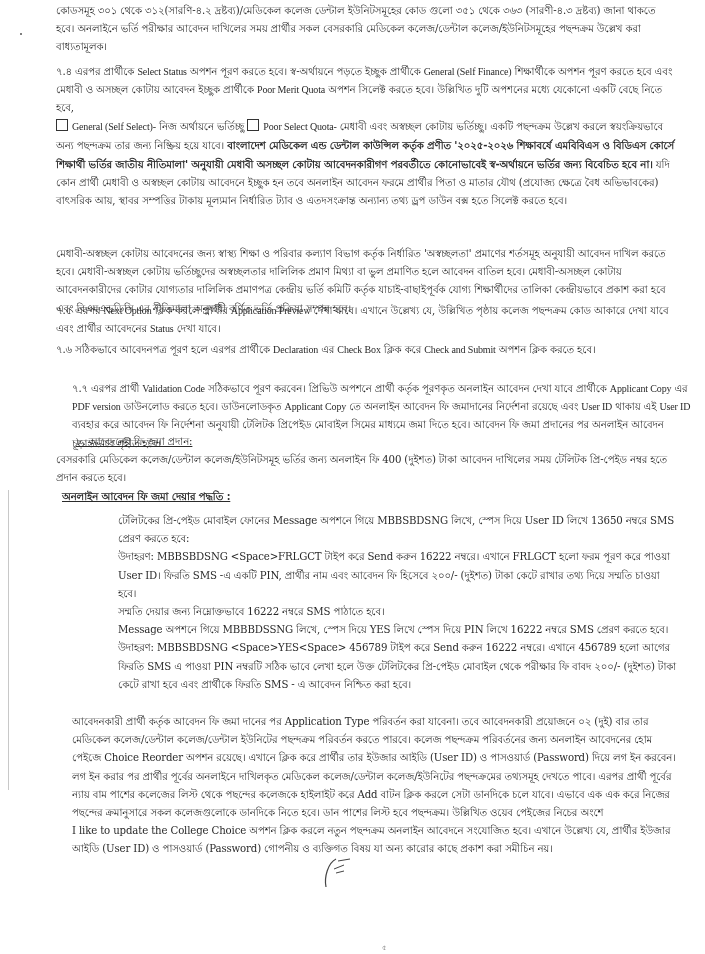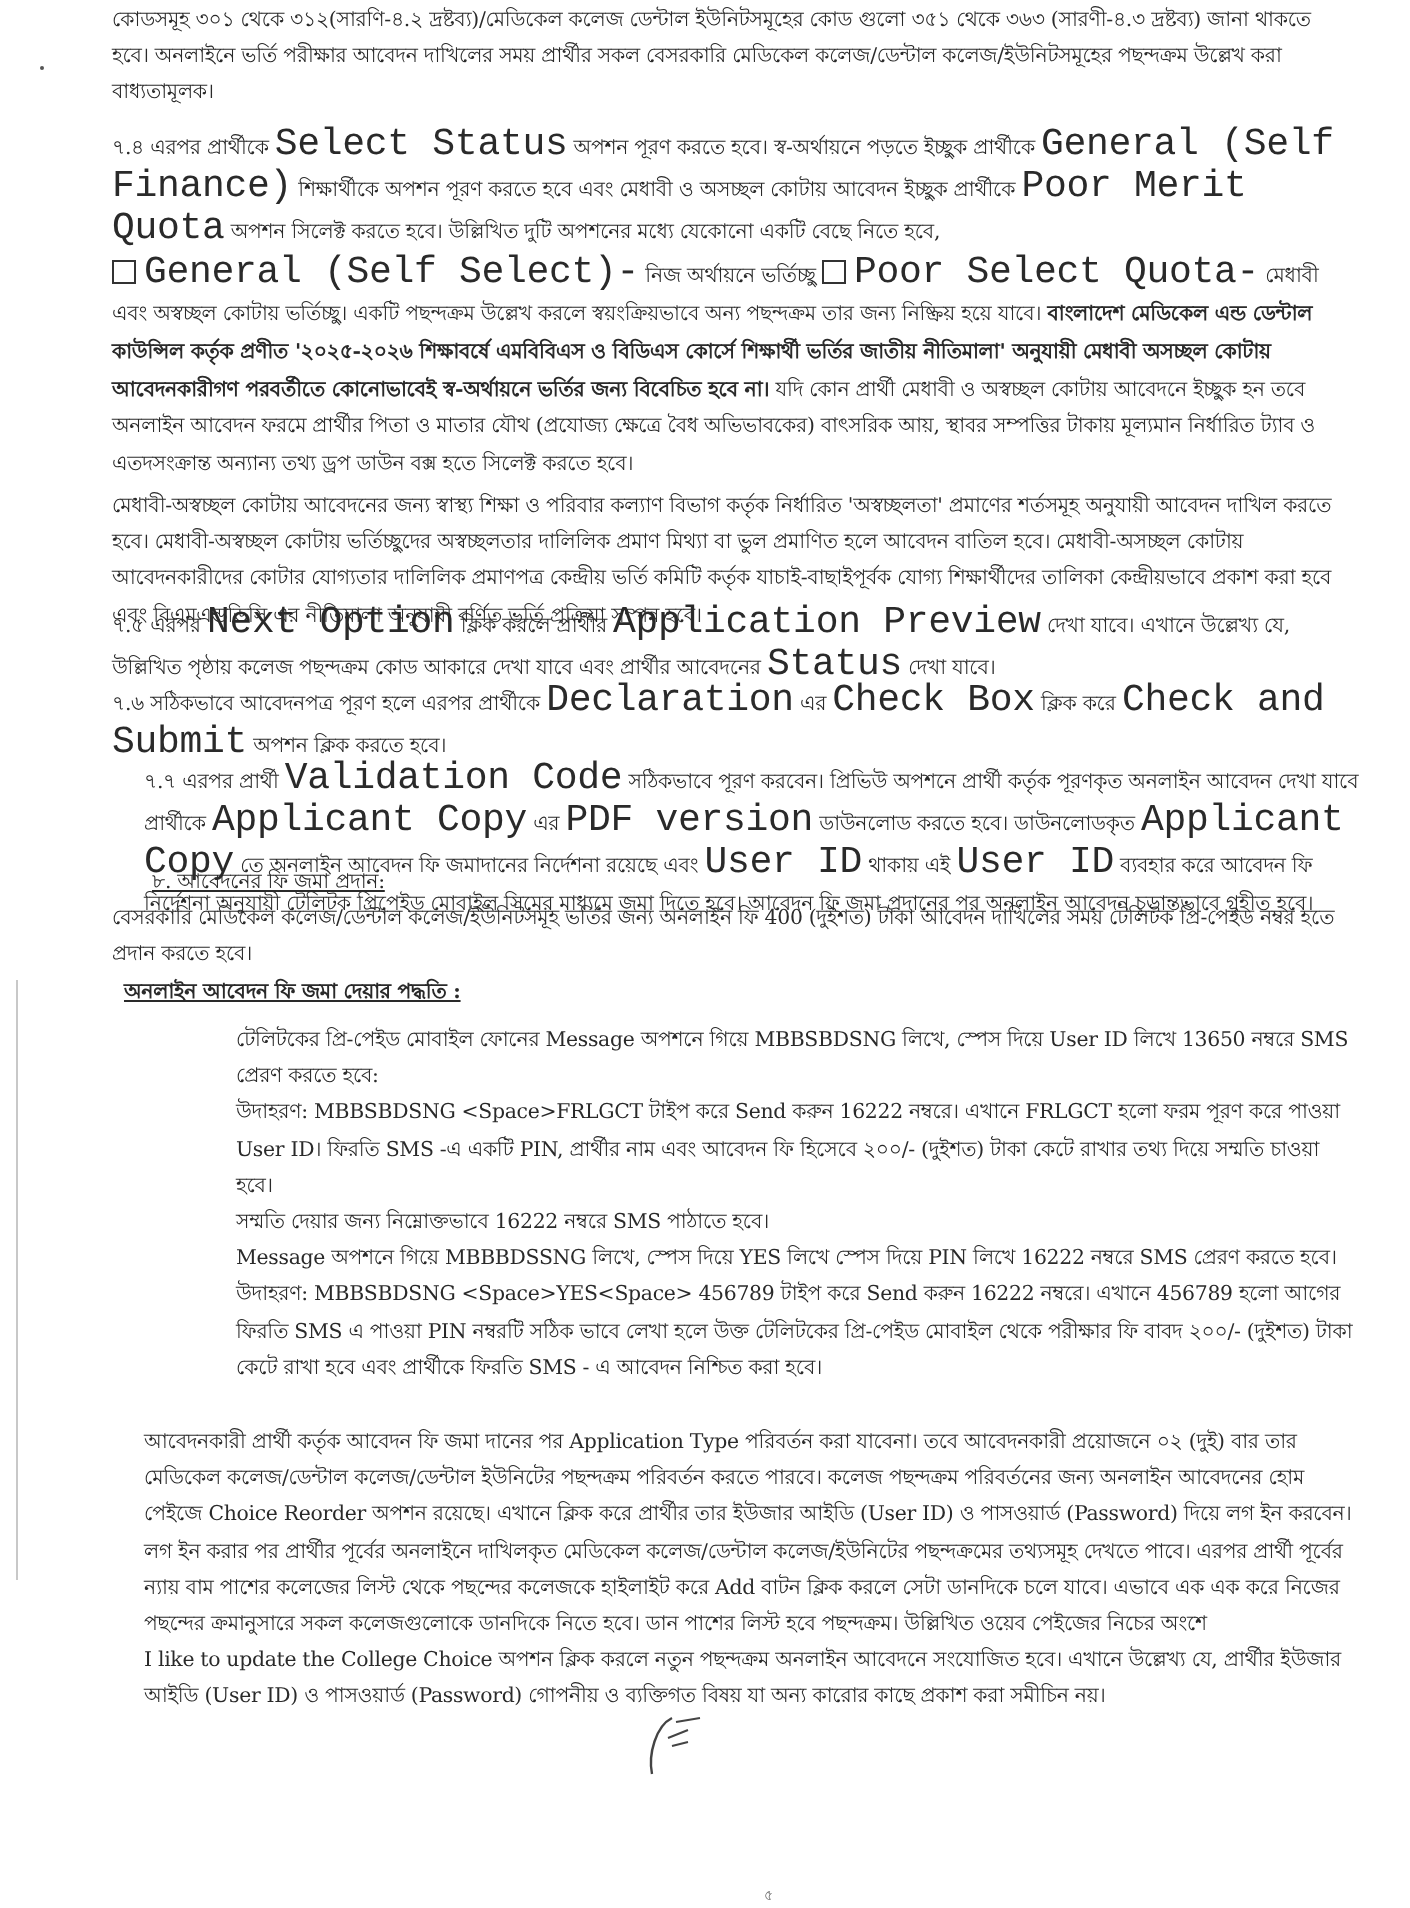--- a/index.html
+++ b/index.html
@@ -1,21 +1,21 @@
 <!DOCTYPE html>
 <html><head>
 <meta charset="utf-8">
 <style>
   html, body { margin:0; padding:0; background:#ffffff; }
   body { width:705px; height:954px; position:relative; overflow:hidden;
          font-family:"DejaVu Serif","Liberation Serif",serif; color:#2a2a2a; }
   .page { position:absolute; left:0; top:0; width:705px; height:760px; }
   .scanline { position:absolute; left:8px; top:490px; width:1px; height:300px; background:#9a9a9a; opacity:.55; }
   .p { position:absolute; font-size:10.2px; line-height:18.2px; letter-spacing:-0.15px; white-space:normal; }
-  .eng { font-family:Liberation Mono, monospace; font-size:19px; }
+  .eng { font-family:Liberation Serif, serif; font-size:10px; }
   .b { font-weight:bold; }
   .u { text-decoration:underline; }
   .cb { display:inline-block; width:10px; height:10px; border:1px solid #333; vertical-align:-1px; margin-right:4px; }
   .sig { position:absolute; left:322px; top:855px; width:40px; height:40px; }
   .pn { position:absolute; left:382px; top:942px; font-size:7px; color:#666; }
   .dot { position:absolute; left:20px; top:33px; width:2px; height:2px; background:#555; border-radius:1px; }
 </style>
 </head>
 <body>
 

